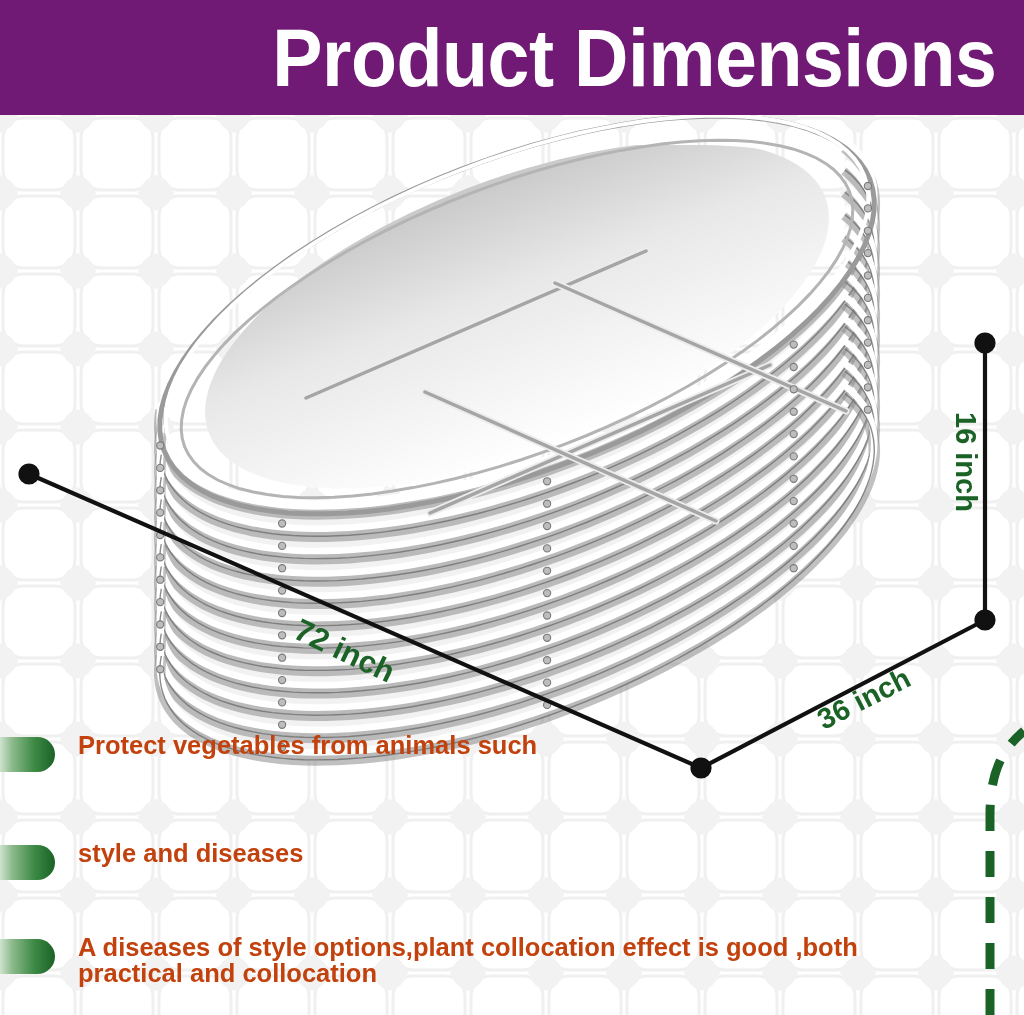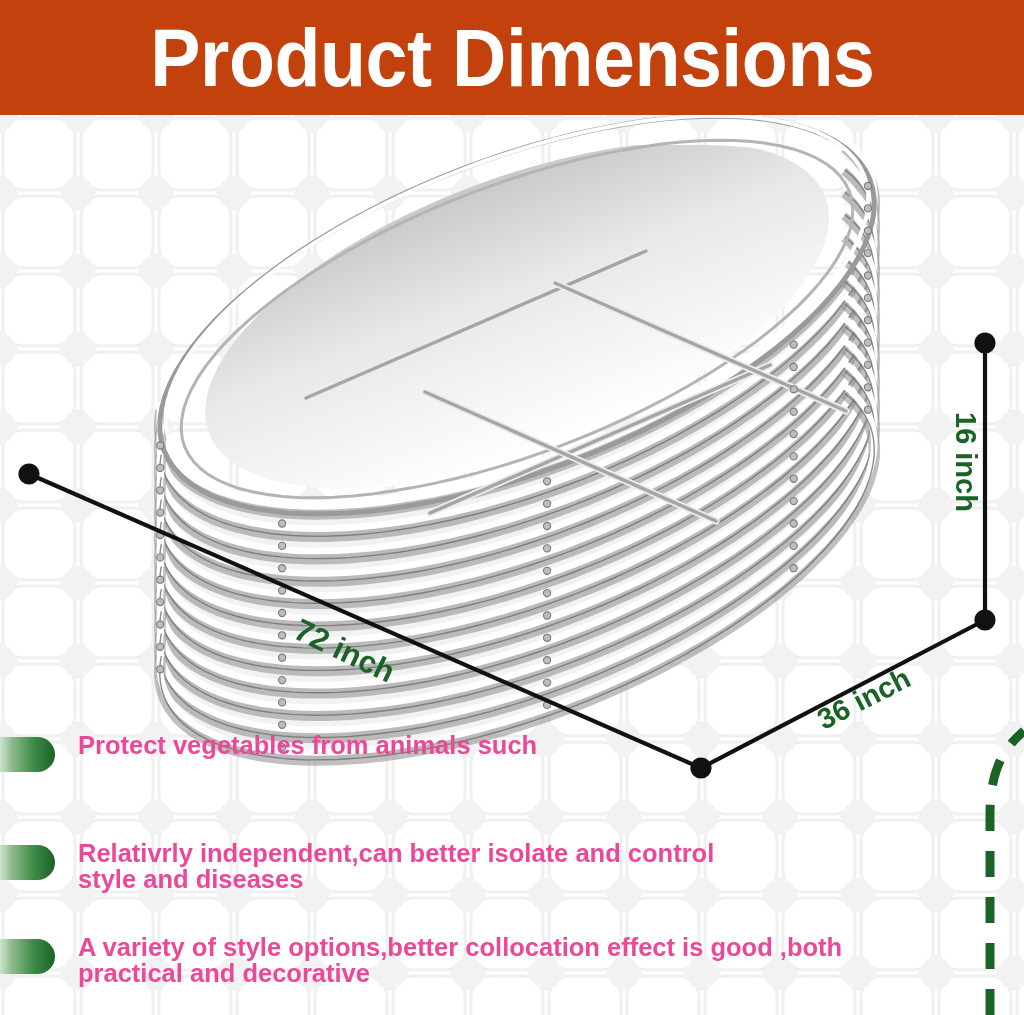--- a/index.html
+++ b/index.html
@@ -13,22 +13,22 @@
 
   
   #bg-pattern{
     position:absolute;left:0;top:115px;width:1024px;height:900px;
     z-index:0;pointer-events:none;
   }
 
   
   #header-banner{
     position:absolute;left:0;top:0;width:1024px;height:115px;
-    background:#c2410c;
-    display:flex;align-items:center;justify-content:center;
+    background:#701a75;
+    display:flex;align-items:center;justify-content:flex-end;
     z-index:5;
   }
   #header-title{
     color:#ffffff;
     font-size:81px;
     line-height:84px;
     font-weight:bold;
     letter-spacing:-0.5px;
     transform:scaleX(0.93);
     transform-origin:center center;
@@ -86,21 +86,21 @@
 
   .bullet-marker{
     width:55px;height:35px;
     flex:0 0 auto;
     margin-left:0px;margin-top:5px;
     border-radius:0 22px 22px 0;
     background:linear-gradient(90deg,#cfe3cf 0%,#8cba8c 22%,#3d8a45 62%,#1a6226 100%);
   }
   .feature-text{
     margin-left:23px;
-    color:#ec4899;
+    color:#c2410c;
     font-size:25.5px;
     line-height:26px;
     font-weight:bold;
     font-family:"Liberation Sans", sans-serif;
   }
 
   
   #decor-arc{
     position:absolute;right:0;bottom:0;width:70px;height:300px;
     z-index:3;pointer-events:none;
@@ -318,30 +318,29 @@
   <div class="feature-row" id="feature-row-0">
     <div class="bullet-marker"></div>
     <div class="feature-text">
       <div>Protect vegetables from animals such</div>
     </div>
   </div>
 
   <div class="feature-row" id="feature-row-1">
     <div class="bullet-marker"></div>
     <div class="feature-text">
-      <div>Relativrly independent,can better isolate and control</div>
       <div>style and diseases</div>
     </div>
   </div>
 
   <div class="feature-row" id="feature-row-2">
     <div class="bullet-marker"></div>
     <div class="feature-text">
-      <div>A variety of style options,better collocation effect  is good ,both</div>
-      <div>practical and decorative</div>
+      <div>A diseases of style options,plant collocation effect  is good ,both</div>
+      <div>practical and collocation</div>
     </div>
   </div>
 
 </div>
 
 <svg id="decor-arc" viewBox="0 0 70 300" xmlns="http://www.w3.org/2000/svg">
   <path d="M36 300 L36 100 C 36 58, 48 34, 70 16" fill="none" stroke="#1a6226" stroke-width="9" stroke-dasharray="26 20" stroke-linecap="butt"></path>
 </svg>
 
 </body></html>

